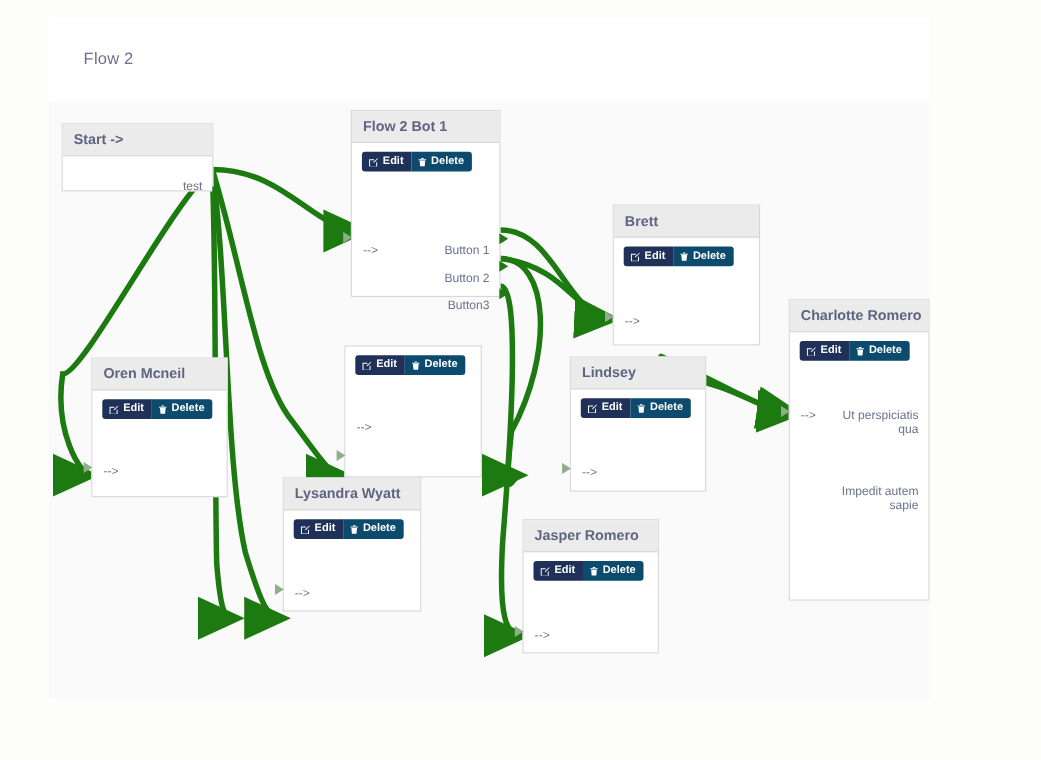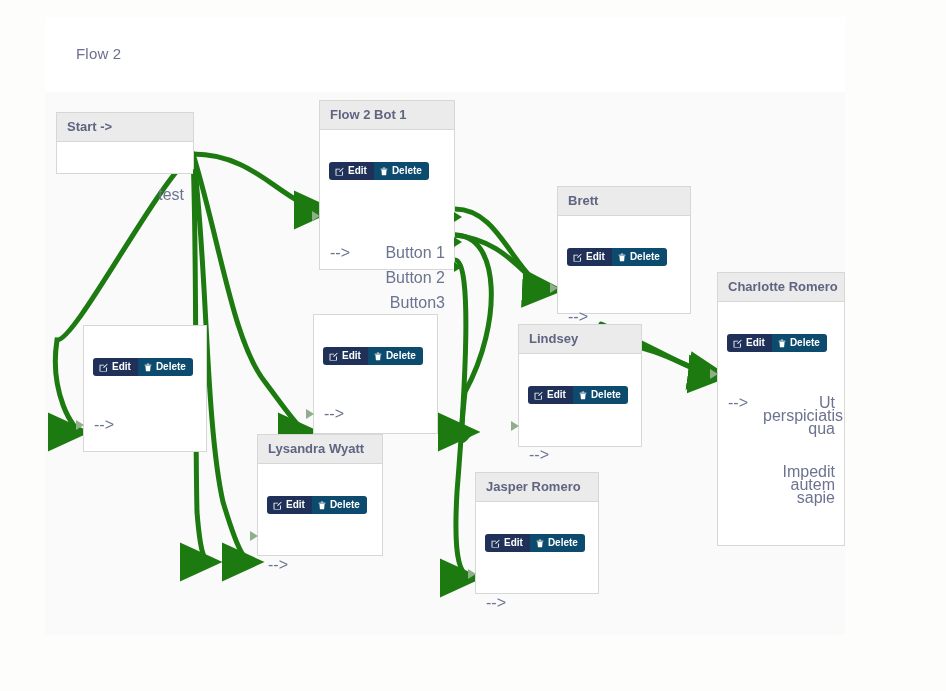--- a/index.html
+++ b/index.html
@@ -69,21 +69,20 @@
     overflow: hidden;
   }
   .node-header.plain {
     background: #ebebeb;
   }
   .node-body {
     position: relative;
     padding: 8px 9px 8px 9px;
     height: calc(100% - 30px);
     box-sizing: border-box;
-    margin-top: 24px;
   }
   .btn-row {
     display: flex;
     white-space: nowrap;
   }
   .btn {
     display: inline-flex;
     align-items: center;
     gap: 4px;
     font-size: 10px;
@@ -100,21 +99,21 @@
   }
   .btn-delete {
     background: #0c4a6e;
     border-top-right-radius: 3px;
     border-bottom-right-radius: 3px;
   }
   .btn svg { display:block; }
   
   .port {
     position: absolute;
-    font-size: 16px;
+    font-size: 11px;
     color: #6b7390;
     white-space: nowrap;
     line-height: 13px;
   }
   .port-in {
     left: 10px;
   }
   .port-out {
     right: 9px;
     text-align: right;
@@ -212,20 +211,21 @@
         <div class="port port-out" style="top:117px;text-align:right;">Button 2</div>
         <div class="port port-out" style="top:142px;">Button3</div>
       </div>
       <div class="port-arrow dim" style="left:-8px; top:110px;"></div>
       <div class="port-arrow" style="right:-8px; top:111px;"></div>
       <div class="port-arrow" style="right:-8px; top:136px;"></div>
       <div class="port-arrow" style="right:-8px; top:161px;"></div>
     </div>
 
     <div class="node" style="left:38px; top:233px; width:124px; height:127px;">
+      <div class="node-header">Oren Mcneil</div>
       <div class="node-body">
         <div class="btn-row">
           <div class="btn btn-edit">
             <svg width="9" height="9" viewBox="0 0 16 16">
               <path fill="#ffffff" d="M1 3h8v1.6H2.6v9.8h9.8V8H14v7H1z"></path>
               <path fill="#ffffff" d="M14.6 1.4 L15.4 2.2 L9.2 8.4 L7.6 8.8 L8 7.2 Z"></path>
             </svg>
             <span>Edit</span>
           </div>
           <div class="btn btn-delete">

